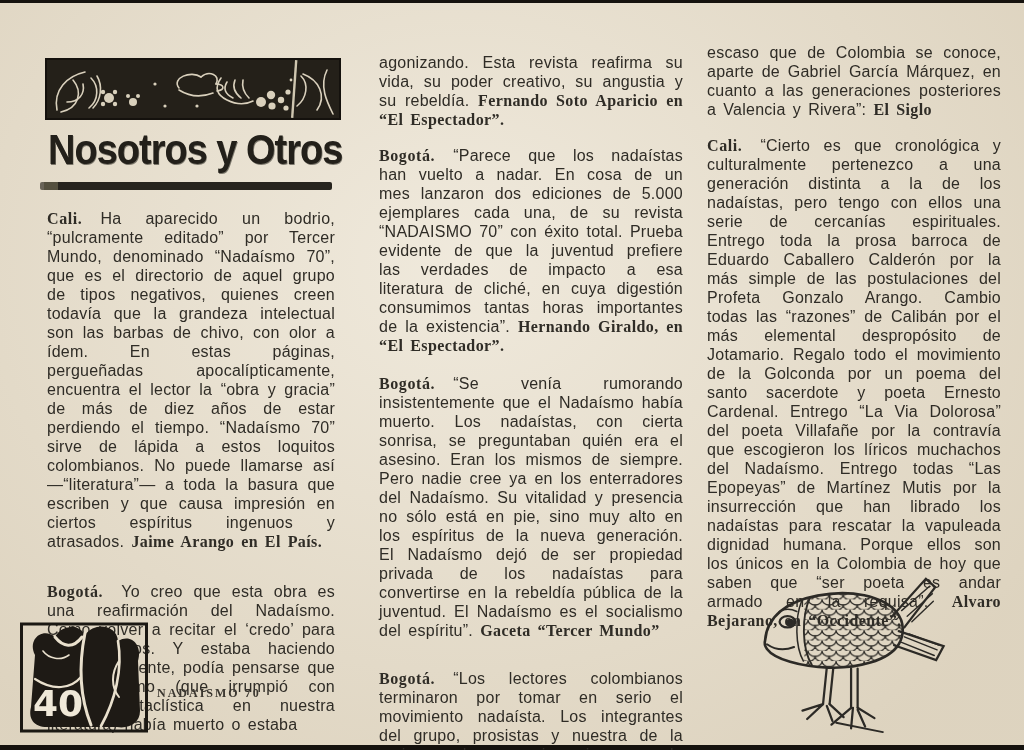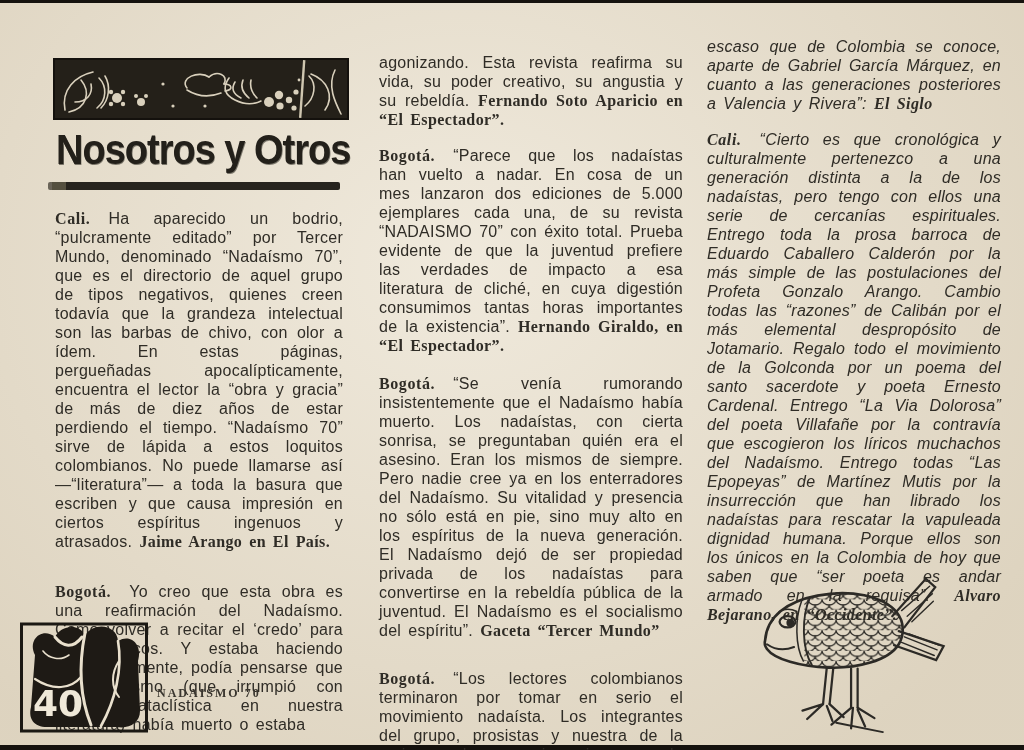--- a/index.html
+++ b/index.html
@@ -10,23 +10,23 @@
       #e9e0cd;
     font-family:"Liberation Sans","DejaVu Sans",sans-serif;
     color:#2f2c26;
   }
   .scan-edge{position:absolute;left:0;right:0;background:#15120e;}
   .scan-edge.top{top:0;height:3px;}
   .scan-edge.bottom{bottom:0;height:5px;}
 
   .col{position:absolute;text-align:justify;}
   .col p{margin:7px;font-size:16px;line-height:19px;letter-spacing:0.25px;word-spacing:2.5px;}
-  .col-left{left:48px;top:58px;width:302px;}
+  .col-left{left:40px;top:58px;width:302px;}
   .col-mid{left:372px;top:46px;width:318px;}
-  .col-right{left:700px;top:30px;width:308px;font-style:italic;}
+  .col-right{left:700px;top:36px;width:308px;}
 
   .lead{font-family:"Liberation Serif","DejaVu Serif",serif;font-weight:700;margin-right:18px;letter-spacing:0.6px;}
   .lead:empty{display:none;margin:0;}
   .attr{font-family:"Liberation Serif","DejaVu Serif",serif;font-weight:700;letter-spacing:0.4px;}
   .attr:empty{display:none;}
 
   .ornament{display:block;margin:0 0 6px 5px;}
   .masthead-title{
     margin:2px 0 0 8px;
     font-size:38px;font-weight:700;letter-spacing:-1px;

